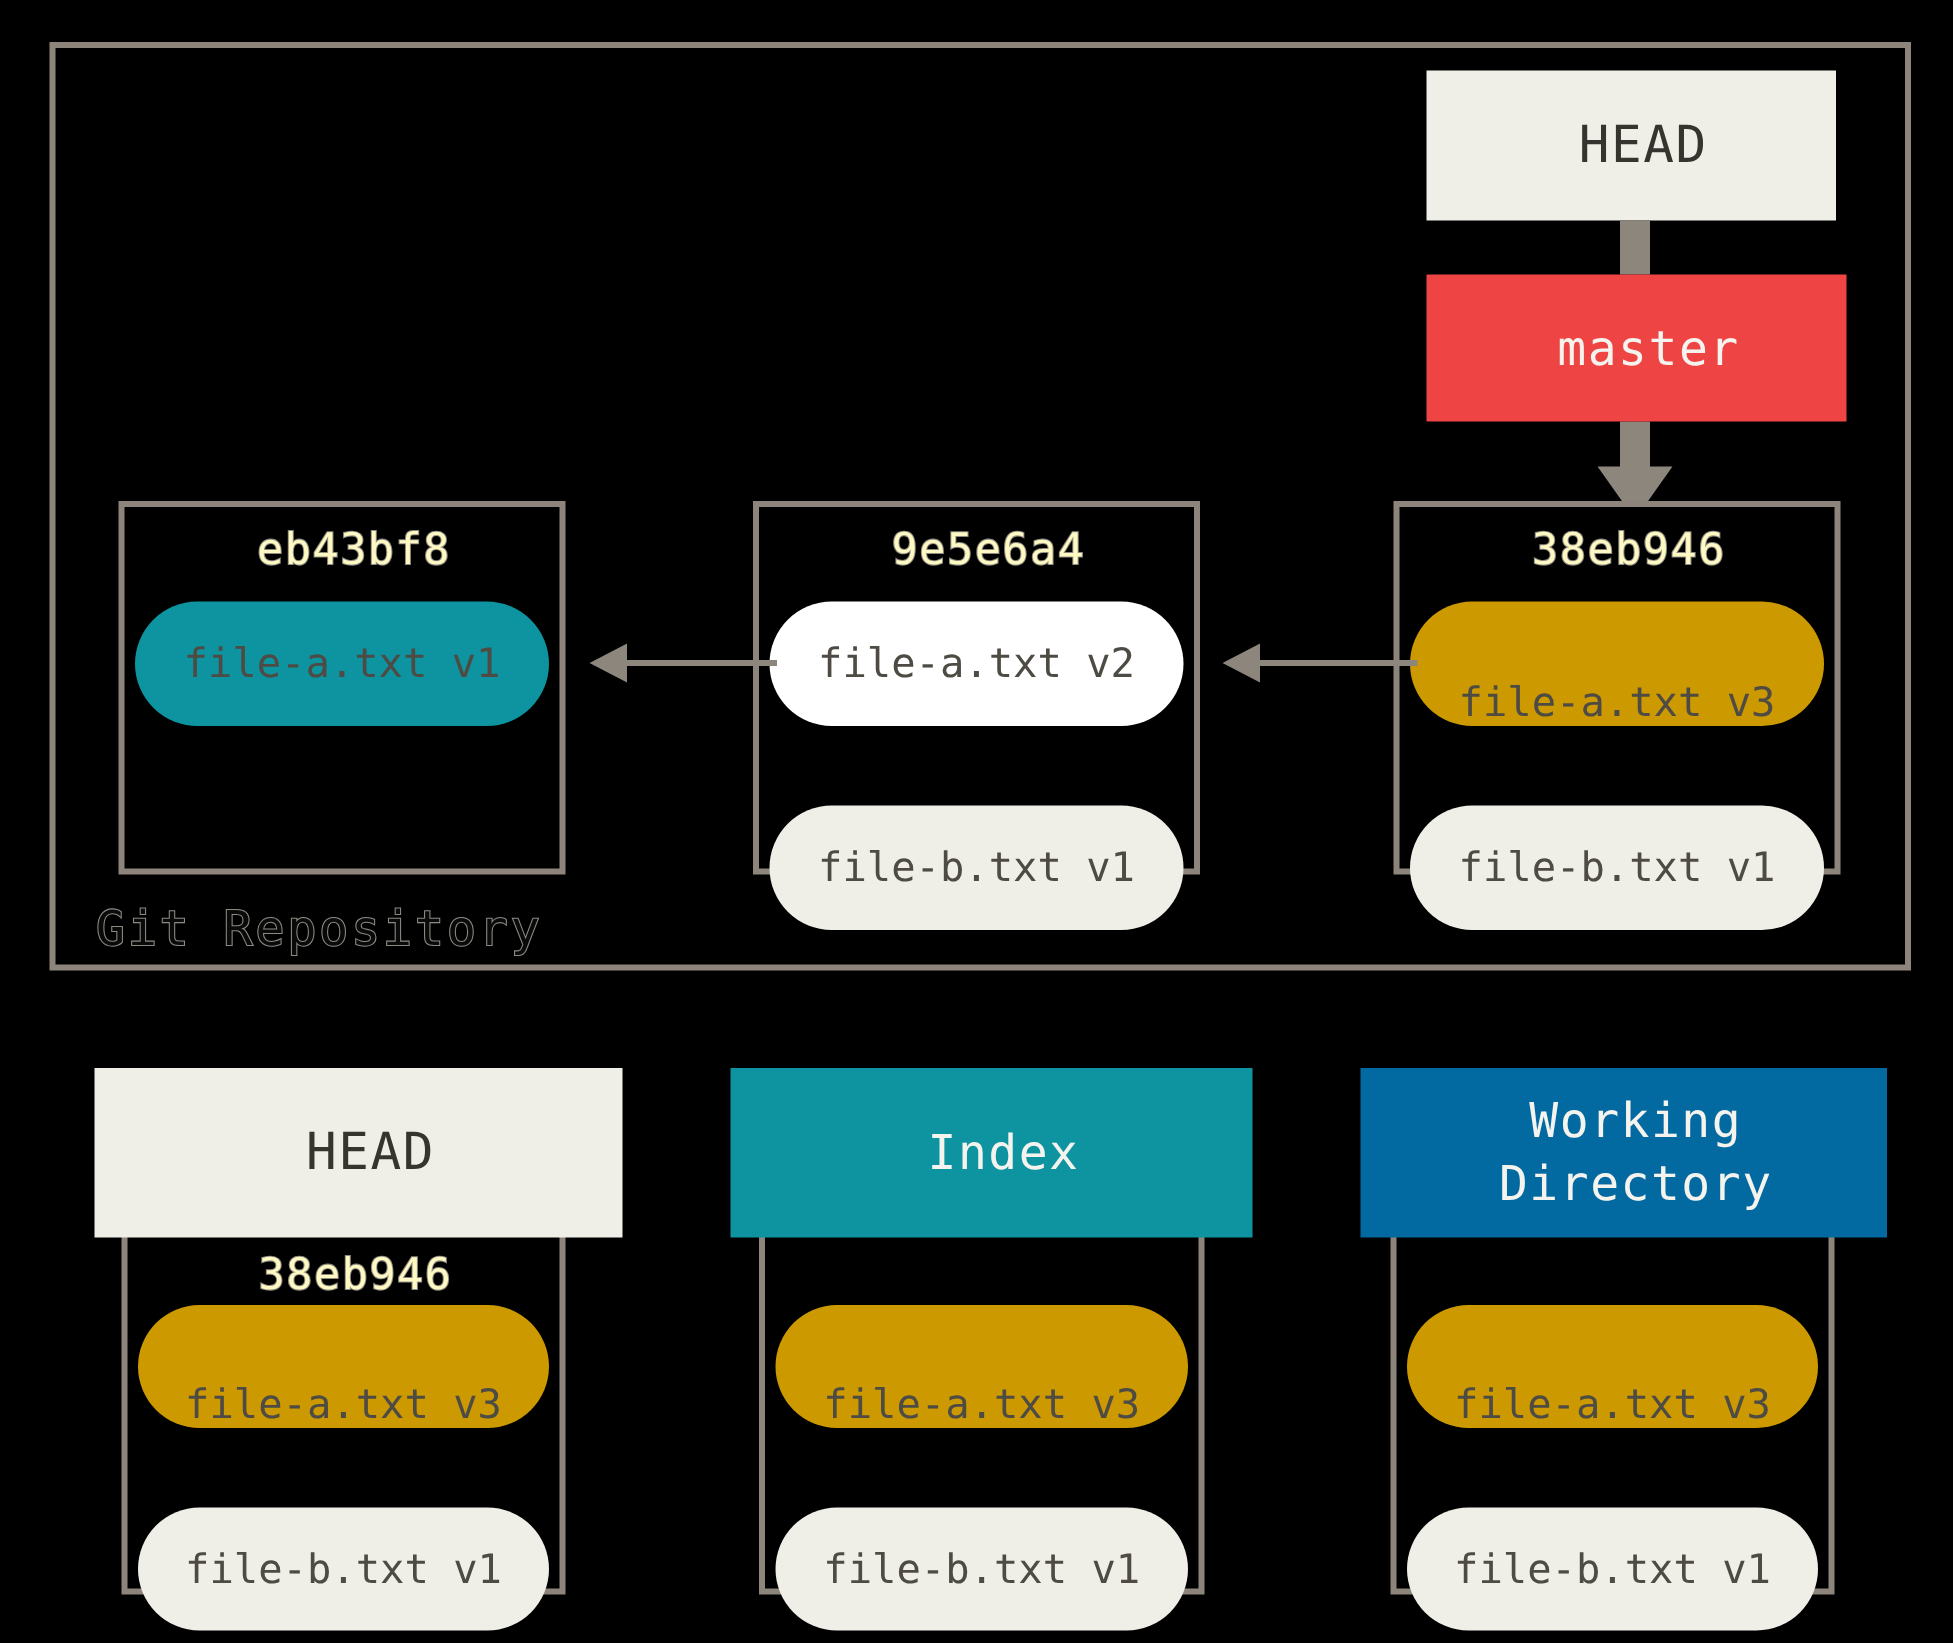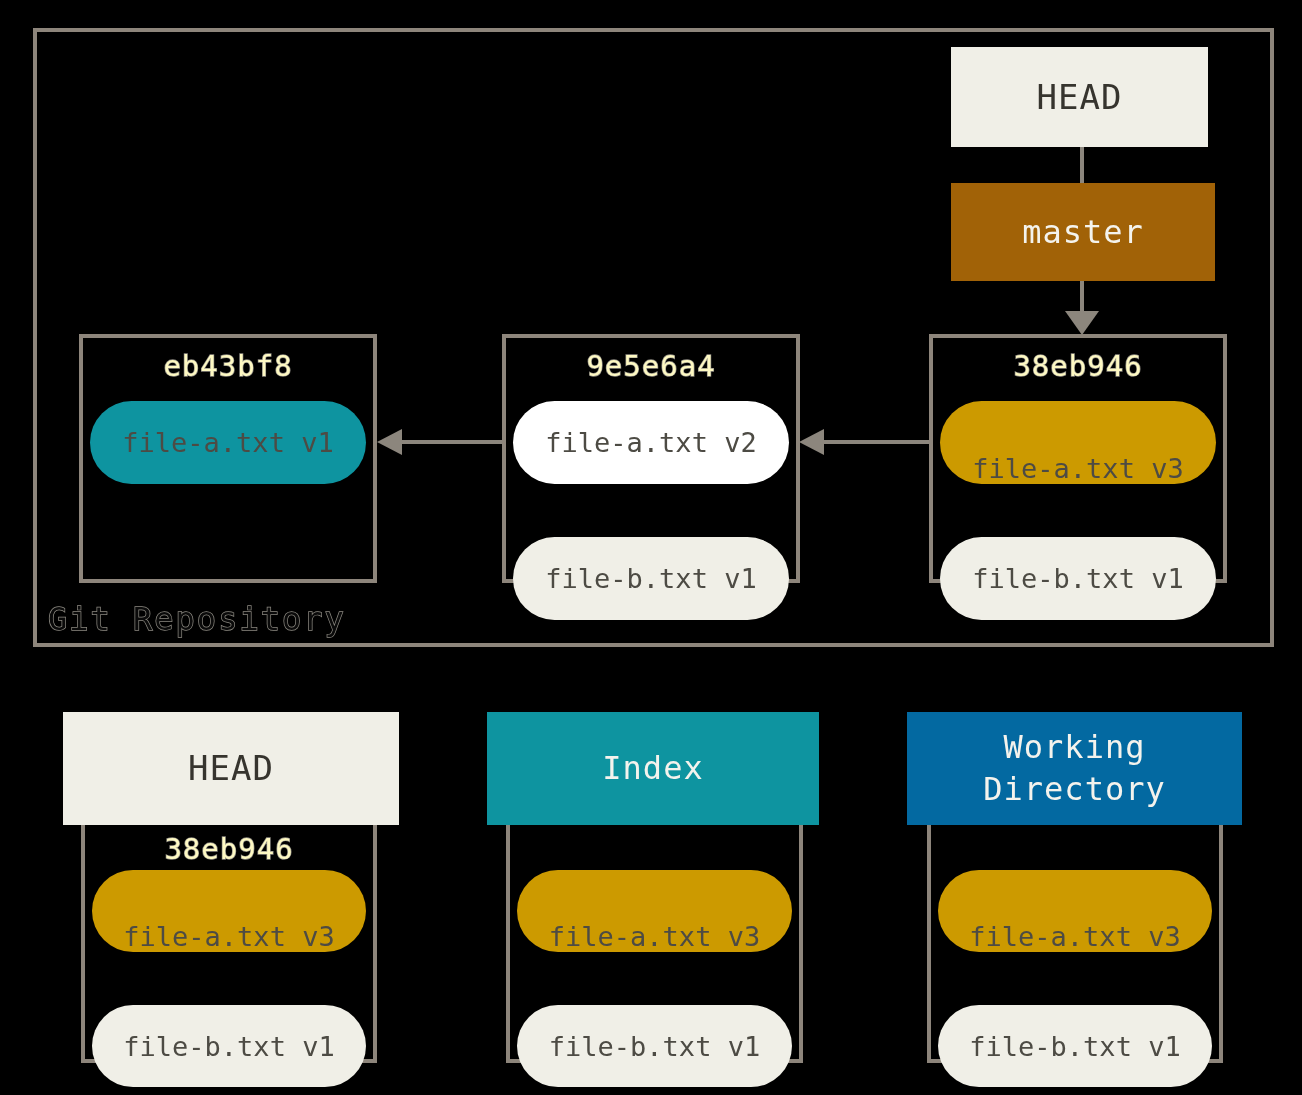--- a/index.html
+++ b/index.html
@@ -1,34 +1,34 @@
 <!DOCTYPE html>
 <html><head>
 <meta charset="utf-8">
 <style>
   html,body { margin:0; padding:0; background:#000; }
   .canvas {
     position:relative; width:1302px; height:1095px; background:#000;
     font-family:"DejaVu Sans Mono", monospace; overflow:hidden;
   }
-  .abs { position:absolute; }
+  .abs { position:absolute;padding-left:16px; }
 
   
   .repo-box { left:33px; top:28px; width:1241px; height:619px;
     border:4px solid #8d857b; box-sizing:border-box; }
   .repo-label { left:48px; top:600px; font-size:32px; letter-spacing:2px;
     color:#0a0a0a; -webkit-text-stroke:1.4px #8d8a82; paint-order:stroke fill; }
 
   .hollow { color:#fef9c3; -webkit-text-stroke:1.4px #8d8a82; paint-order:stroke fill; }
 
   
   .head-ref { left:951px; top:47px; width:257px; height:100px; background:#f0efe7;
     display:flex; align-items:center; justify-content:center;
     font-size:34px; letter-spacing:1px; color:#36342e; }
-  .master-ref { left:951px; top:183px; width:264px; height:98px; background:#a16207;
+  .master-ref { left:951px; top:183px; width:264px; height:98px; background:#ef4444;
     display:flex; align-items:center; justify-content:center;
     font-size:32px; letter-spacing:1px; color:#f4f3ed; z-index:3; }
 
   .vline { width:4px; background:#8c867d; }
   .conn1 { left:1080px; top:147px; height:36px; }
   .conn2 { left:1080px; top:281px; height:32px; }
 
   .tri-down { left:1065px; top:311px; width:0; height:0;
     border-left:17px solid transparent; border-right:17px solid transparent;
     border-top:24px solid #8c867d; }

